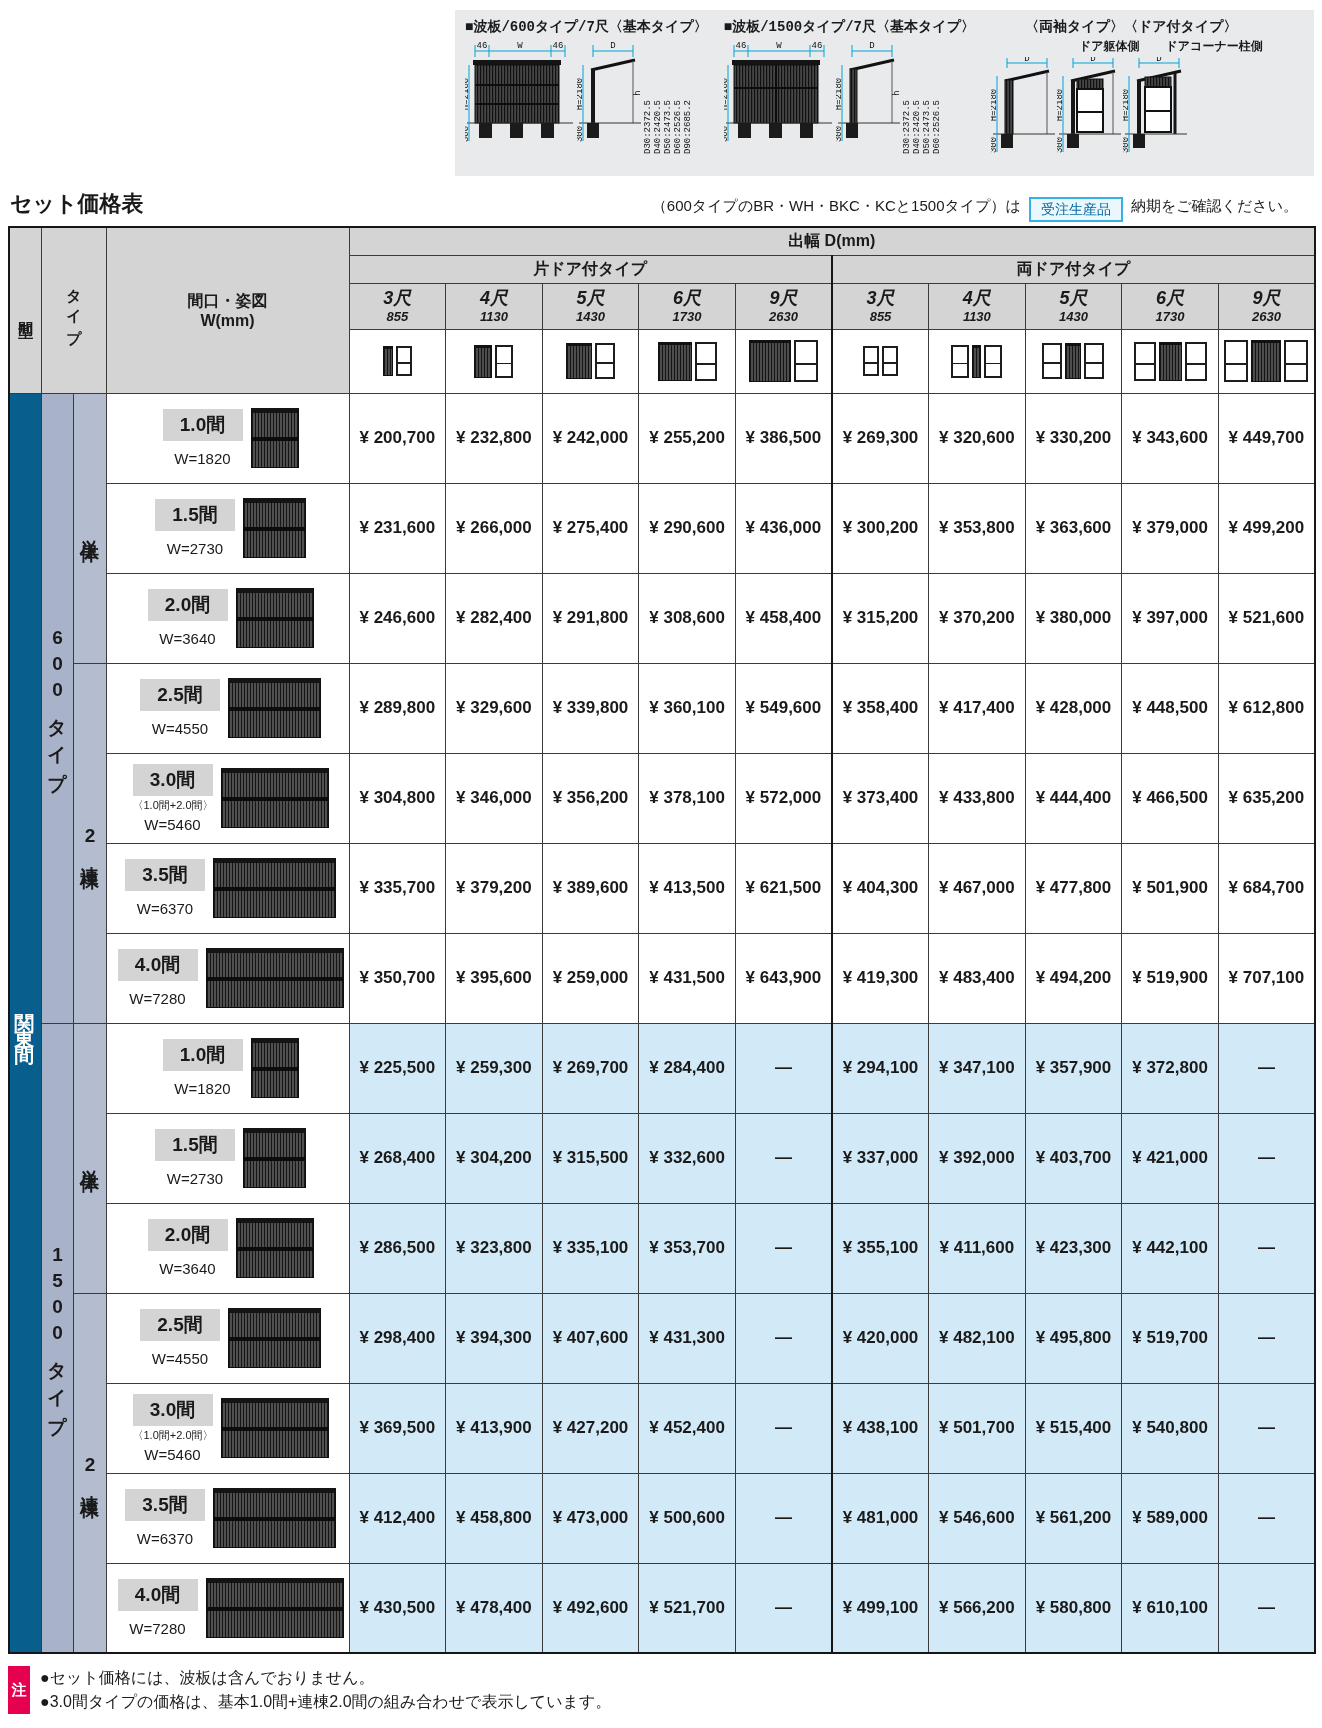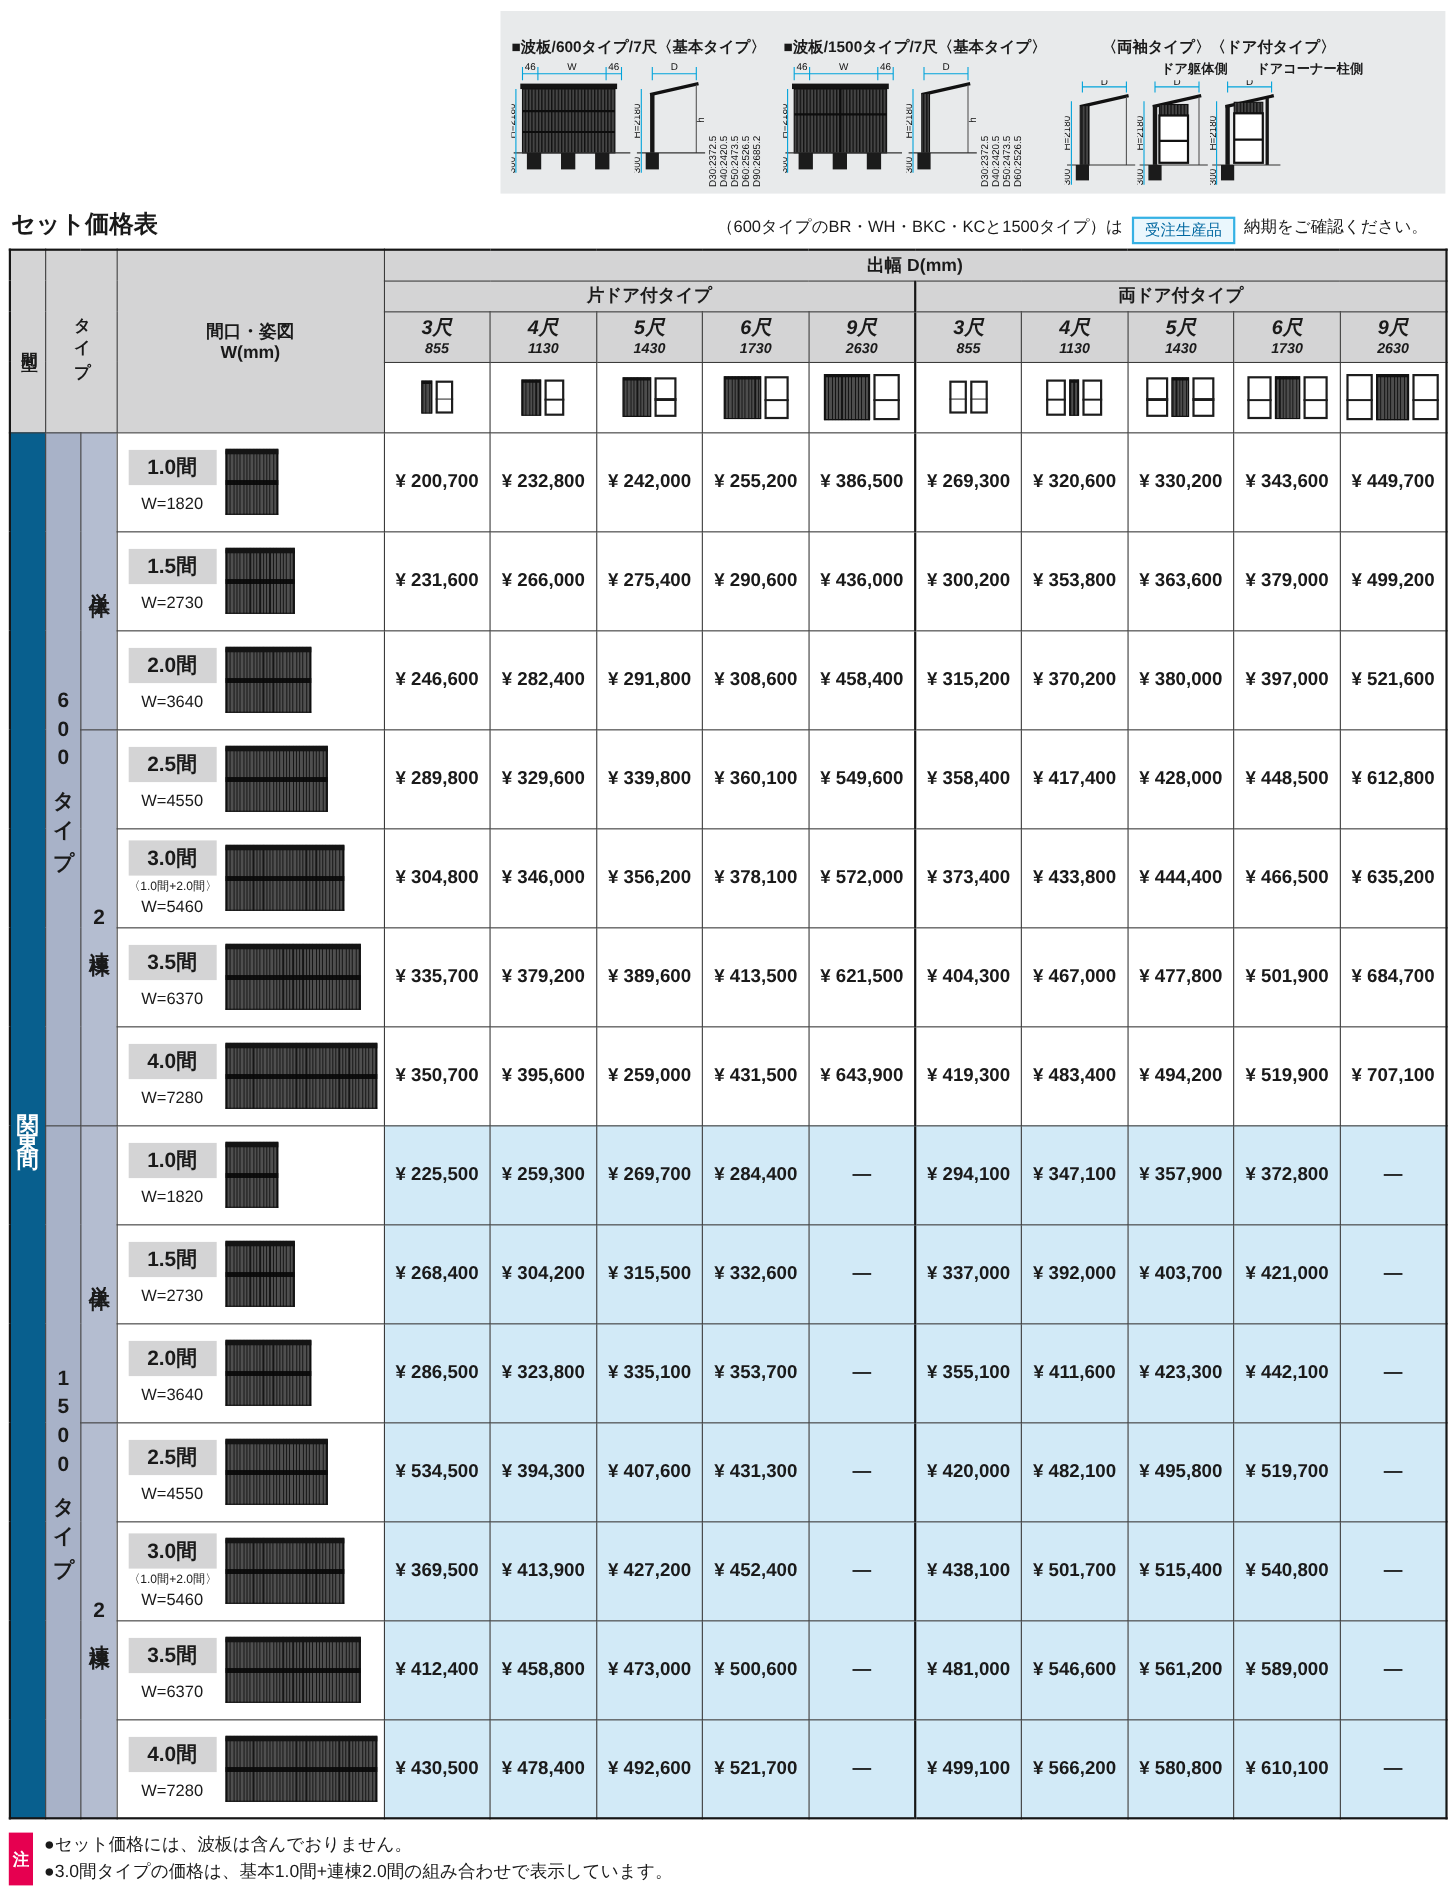--- a/index.html
+++ b/index.html
@@ -3,21 +3,21 @@
 <meta charset="utf-8">
 <style>
   html,body{margin:0;padding:0;}
   body{
     width:1322px;height:1728px;position:relative;background:#fff;
     font-family:"Liberation Sans","DejaVu Sans",sans-serif;color:#1a1a1a;
     overflow:hidden;
   }
   
   .dia-strip{position:absolute;left:455px;top:10px;width:859px;height:166px;
-    background:#e8eaeb;display:flex;gap:16px;padding:24px 10px;box-sizing:border-box;}
+    background:#e8eaeb;display:flex;gap:16px;padding:8px 10px;box-sizing:border-box;font-family:Liberation Mono, monospace;}
   .dia-group{flex:none;}
   .dia-title{font-size:14px;font-weight:bold;white-space:nowrap;}
   .dia-sub{display:flex;gap:26px;margin:2px 0 0 88px;font-size:12px;font-weight:bold;}
   .dia-row{display:flex;align-items:flex-start;margin-top:2px;}
   .dsvg{flex:none;}
   .cy{stroke:#00a3db;stroke-width:1;}
   .dt{font-size:9px;fill:#111;}
   .dlist{display:flex;flex-direction:row;margin-top:16px;height:100px;}
   .vtext{writing-mode:vertical-rl;transform:rotate(180deg);font-size:9px;
     line-height:10px;color:#111;white-space:nowrap;}
@@ -45,21 +45,21 @@
   .c-size{background:#d4d4d5;text-align:center;font-style:italic;}
   .shaku{font-size:18px;font-weight:bold;line-height:21px;}
   .mm{font-size:13px;line-height:15px;}
   .c-ico{background:#fff;}
   .ico{display:flex;align-items:center;justify-content:center;gap:3px;height:100%;}
   .ico-door{border:2px solid #1d1d1d;background:
     linear-gradient(transparent 0 54%,#1d1d1d 54% 60%,transparent 60%) #fff;}
   .ico-panel{background:repeating-linear-gradient(90deg,#151515 0 1px,#4d4d4d 1px 3px);
     border:1px solid #111;border-top:3px solid #111;}
   .c-mag{background:#fff;}
-  .magwrap{display:flex;align-items:center;gap:8px;padding:0 4px 0 10px;height:100%;}
+  .magwrap{display:flex;align-items:center;gap:8px;padding:0 4px 0 10px;height:100%;justify-content:center;}
   .mag-left{width:80px;flex:none;text-align:center;}
   .mag-badge{background:#d4d4d5;font-size:19px;font-weight:bold;padding:3px 0;margin-bottom:9px;}
   .mag-note{font-size:11px;margin:-7px 0 3px;white-space:nowrap;}
   .mag-w{font-size:15px;}
   .fence{height:54px;flex:none;border:1px solid #0e0e0e;border-top:5px solid #141414;
     background-image:
       linear-gradient(transparent 0 44%,rgba(8,8,8,.92) 44% 52%,transparent 52%),
       repeating-linear-gradient(90deg,#161616 0 1px,#4f4f4f 1px 3px);}
   .c-price{background:#fff;text-align:center;font-size:17px;font-weight:bold;}
   .c-price.hl{background:#d2eaf7;}
@@ -616,21 +616,21 @@
         <th class="c-sub" rowspan="4"><span class="vt vt-sub">2連棟</span></th>
         <td class="c-mag">
           <div class="magwrap">
             <div class="mag-left">
               <div class="mag-badge">2.5間</div>
               <div class="mag-w">W=4550</div>
             </div>
             <div class="fence" style="width: 91px;"></div>
           </div>
         </td>
-        <td class="c-price hl"><span class="pv">¥ 534,500</span></td>
+        <td class="c-price hl"><span class="pv">¥ 298,400</span></td>
         <td class="c-price hl"><span class="pv">¥ 394,300</span></td>
         <td class="c-price hl"><span class="pv">¥ 407,600</span></td>
         <td class="c-price hl"><span class="pv">¥ 431,300</span></td>
         <td class="c-price hl"><span class="pv">—</span></td>
         <td class="c-price hl thick-left"><span class="pv">¥ 420,000</span></td>
         <td class="c-price hl"><span class="pv">¥ 482,100</span></td>
         <td class="c-price hl"><span class="pv">¥ 495,800</span></td>
         <td class="c-price hl"><span class="pv">¥ 519,700</span></td>
         <td class="c-price hl"><span class="pv">—</span></td>
       </tr>

